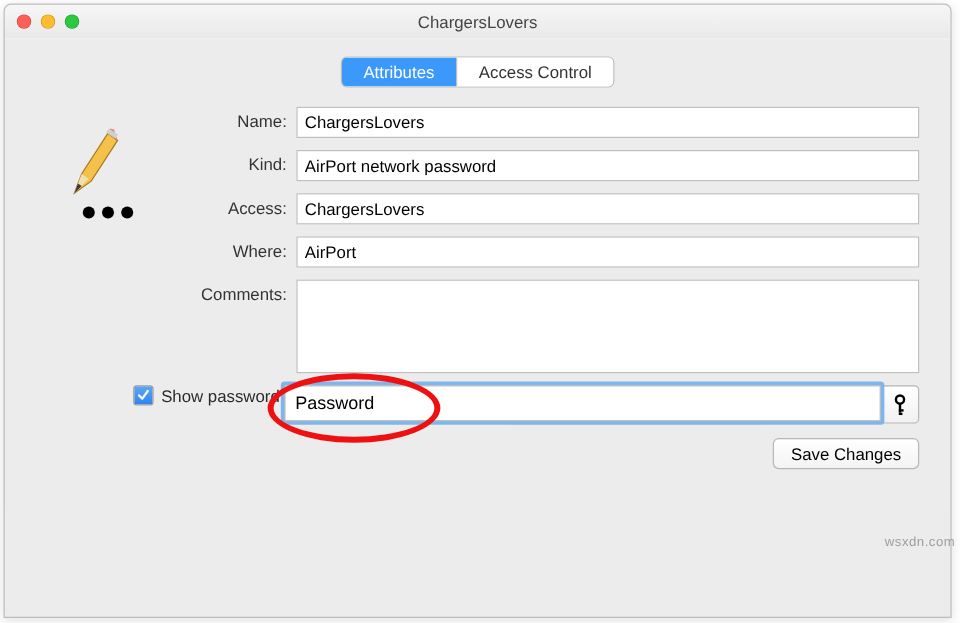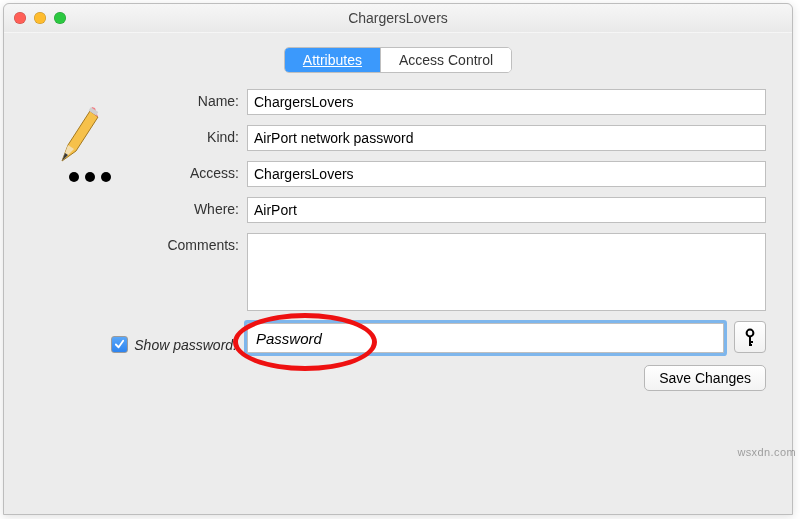--- a/index.html
+++ b/index.html
@@ -81,21 +81,20 @@
     font-size:14px;
     background:#fff;
     color:#333;
     border:none;
     cursor:default;
     line-height:18px;
   }
   .tab.active{
     background:var(--tab-active);
     color:#fff;
-    text-decoration:underline;
   }
   .tab + .tab{border-left:1px solid var(--input-border);}
   
   .content{
     display:flex;
     padding:0 26px 0 18px;
     gap:12px;
   }
   .side{
     width:110px;
@@ -147,24 +146,22 @@
     padding:3px 6px;
     font:inherit;
     border:1px solid var(--input-border);
     background:var(--input-bg);
     resize:none;
     outline:none;
   }
   
   .pw-row{
     display:flex;
-    align-items:flex-end;
+    align-items:flex-start;
     padding:10px 26px 0 18px;
-    gap:10px;
-    font-style:italic;
   }
   .pw-left{
     display:flex;
     align-items:center;
     gap:6px;
     width:215px;
     justify-content:flex-end;
   }
   .checkbox{
     width:15px;height:15px;

